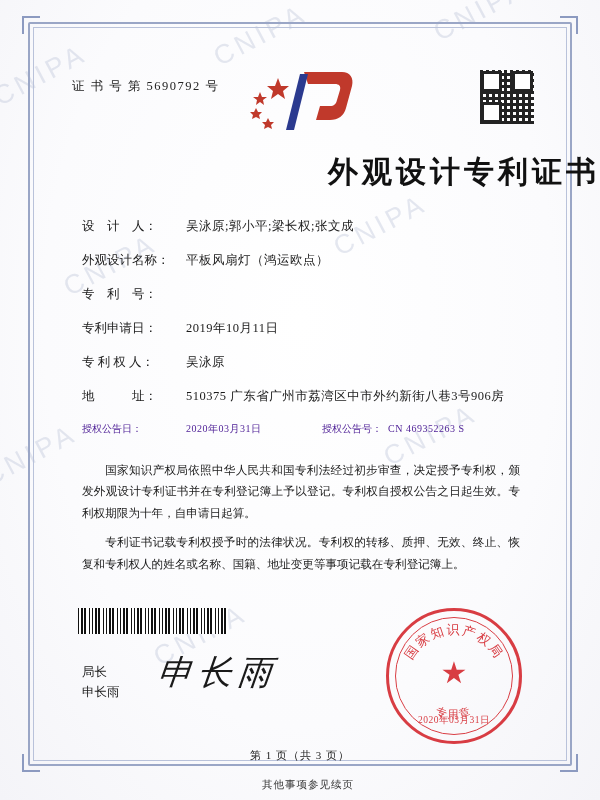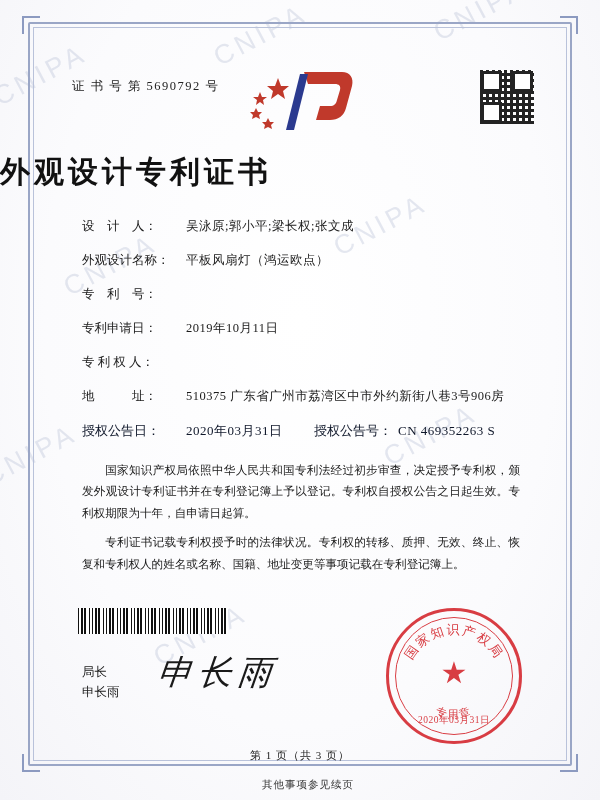--- a/index.html
+++ b/index.html
@@ -104,21 +104,21 @@
     position: absolute;
     left: 1px; bottom: 1px;
     width: 15px; height: 15px;
     border: 3px solid #111;
     background: #fff;
   }
   .title {
     position: absolute;
     left: 0; right: 0;
     top: 152px;
-    text-align: left;
+    text-align: right;
     font-size: 30px;
     font-weight: bold;
     letter-spacing: 4px;
     color: #111;
     font-family: "Liberation Serif", "DejaVu Serif", serif;
   }
   
   .fields {
     position: absolute;
     left: 82px;
@@ -138,23 +138,24 @@
     letter-spacing: 0px;
     white-space: nowrap;
   }
   .row .val {
     flex: 1;
     letter-spacing: 0.5px;
   }
   .row-split {
     display: flex;
     align-items: baseline;
-    font-size: 13px;
-    color: #0f172a;
+    font-size: 10px;
+    color: #4c1d95;
     margin-bottom: 17px;
+    gap: 8px;
   }
   .row-split .half {
     display: flex;
     align-items: baseline;
   }
   .row-split .half.first { width: 232px; flex: 0 0 232px; }
   .row-split .lbl2 { white-space: nowrap; }
   .row-split .lbl3 { width: 104px; flex: 0 0 104px; white-space: nowrap; }
   .row-split .val { letter-spacing: .5px; }
   
@@ -312,20 +313,21 @@
     </div>
     <div class="row">
       <span class="lbl">专　利　号：</span>
     </div>
     <div class="row">
       <span class="lbl">专利申请日：</span>
       <span class="val">2019年10月11日</span>
     </div>
     <div class="row">
       <span class="lbl">专 利 权 人：</span>
+      <span class="val">吴泳原</span>
     </div>
     <div class="row">
       <span class="lbl">地　　　址：</span>
       <span class="val">510375 广东省广州市荔湾区中市外约新街八巷3号906房</span>
     </div>
     <div class="row-split">
       <span class="half first">
         <span class="lbl3">授权公告日：</span>
         <span class="val">2020年03月31日</span>
       </span>

